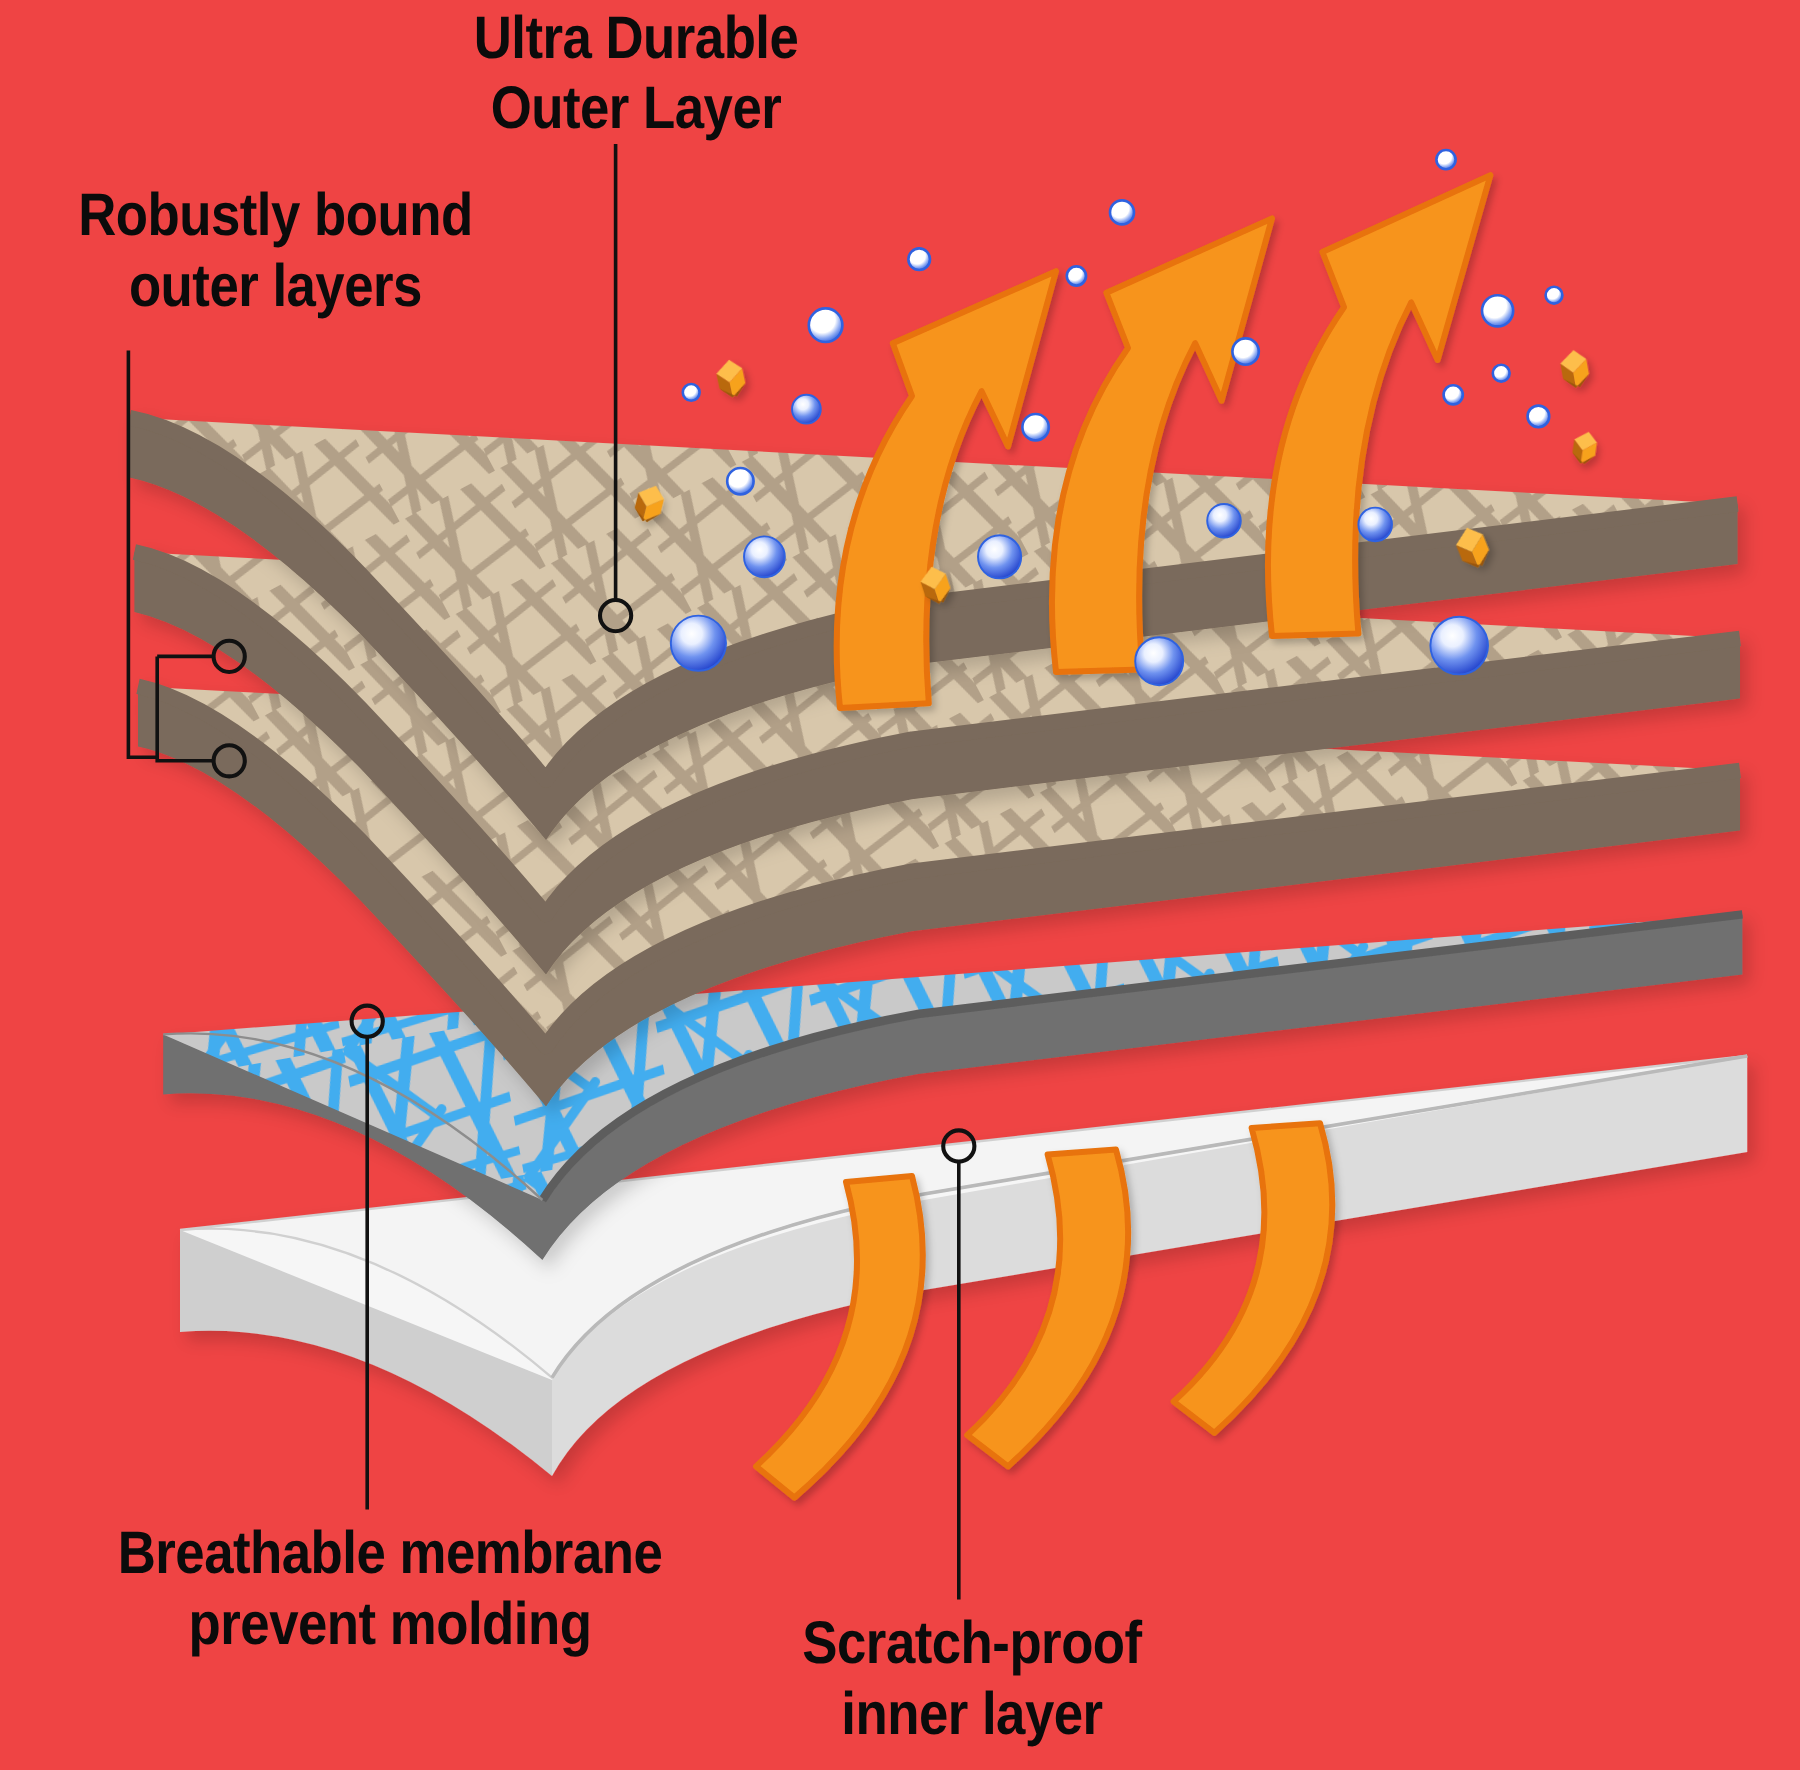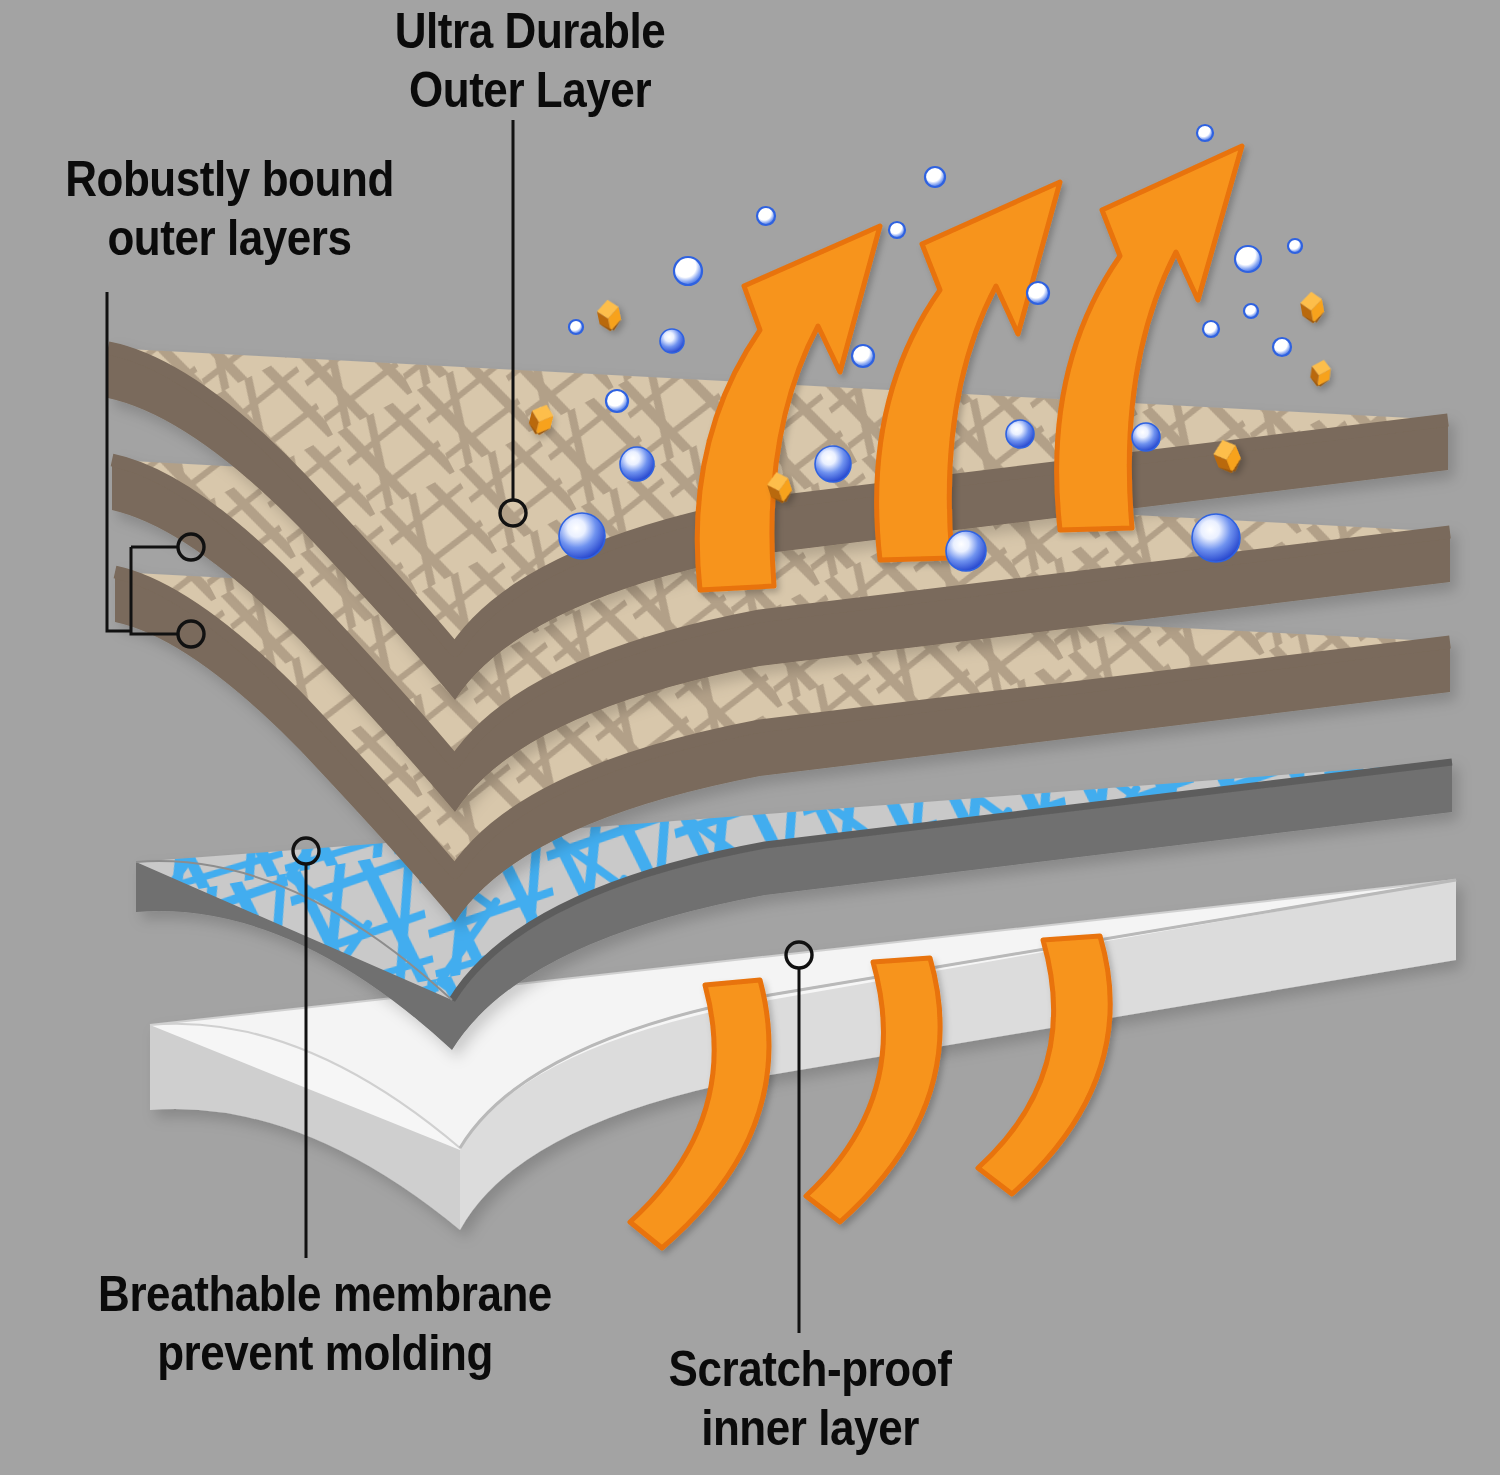--- a/index.html
+++ b/index.html
@@ -1,18 +1,18 @@
 <!DOCTYPE html>
 <html><head>
 <meta charset="utf-8">
 <style>
   html,body{margin:0;padding:0;background:#ffffff;}
   body{width:1500px;height:1475px;position:relative;overflow:hidden;
        font-family:"Liberation Sans","DejaVu Sans",sans-serif;}
-  #stage{position:absolute;left:0;top:0;width:1500px;height:1475px;background:#a3a3a3;}
+  #stage{position:absolute;left:0;top:0;width:1500px;height:1475px;background:#ef4444;}
   svg#diagram{position:absolute;left:0;top:0;width:1500px;height:1475px;display:block;}
   .lbl{position:absolute;color:#0b0b0b;font-weight:800;line-height:1.18;
        letter-spacing:-0.5px;white-space:pre-line;font-stretch:condensed;
        transform:scaleX(0.88);font-family:"Liberation Sans","DejaVu Sans",sans-serif;}
   #lbl-outer{left:330px;top:2px;width:400px;font-size:50px;text-align:center;transform-origin:50% 0;}
   #lbl-robust{left:2px;top:150px;width:455px;font-size:50px;text-align:center;transform-origin:50% 0;}
   #lbl-membrane{left:0px;top:1265px;width:650px;font-size:50px;text-align:center;transform-origin:50% 0;}
   #lbl-scratch{left:600px;top:1340px;width:420px;font-size:50px;text-align:center;transform-origin:50% 0;}
 </style>
 </head>

